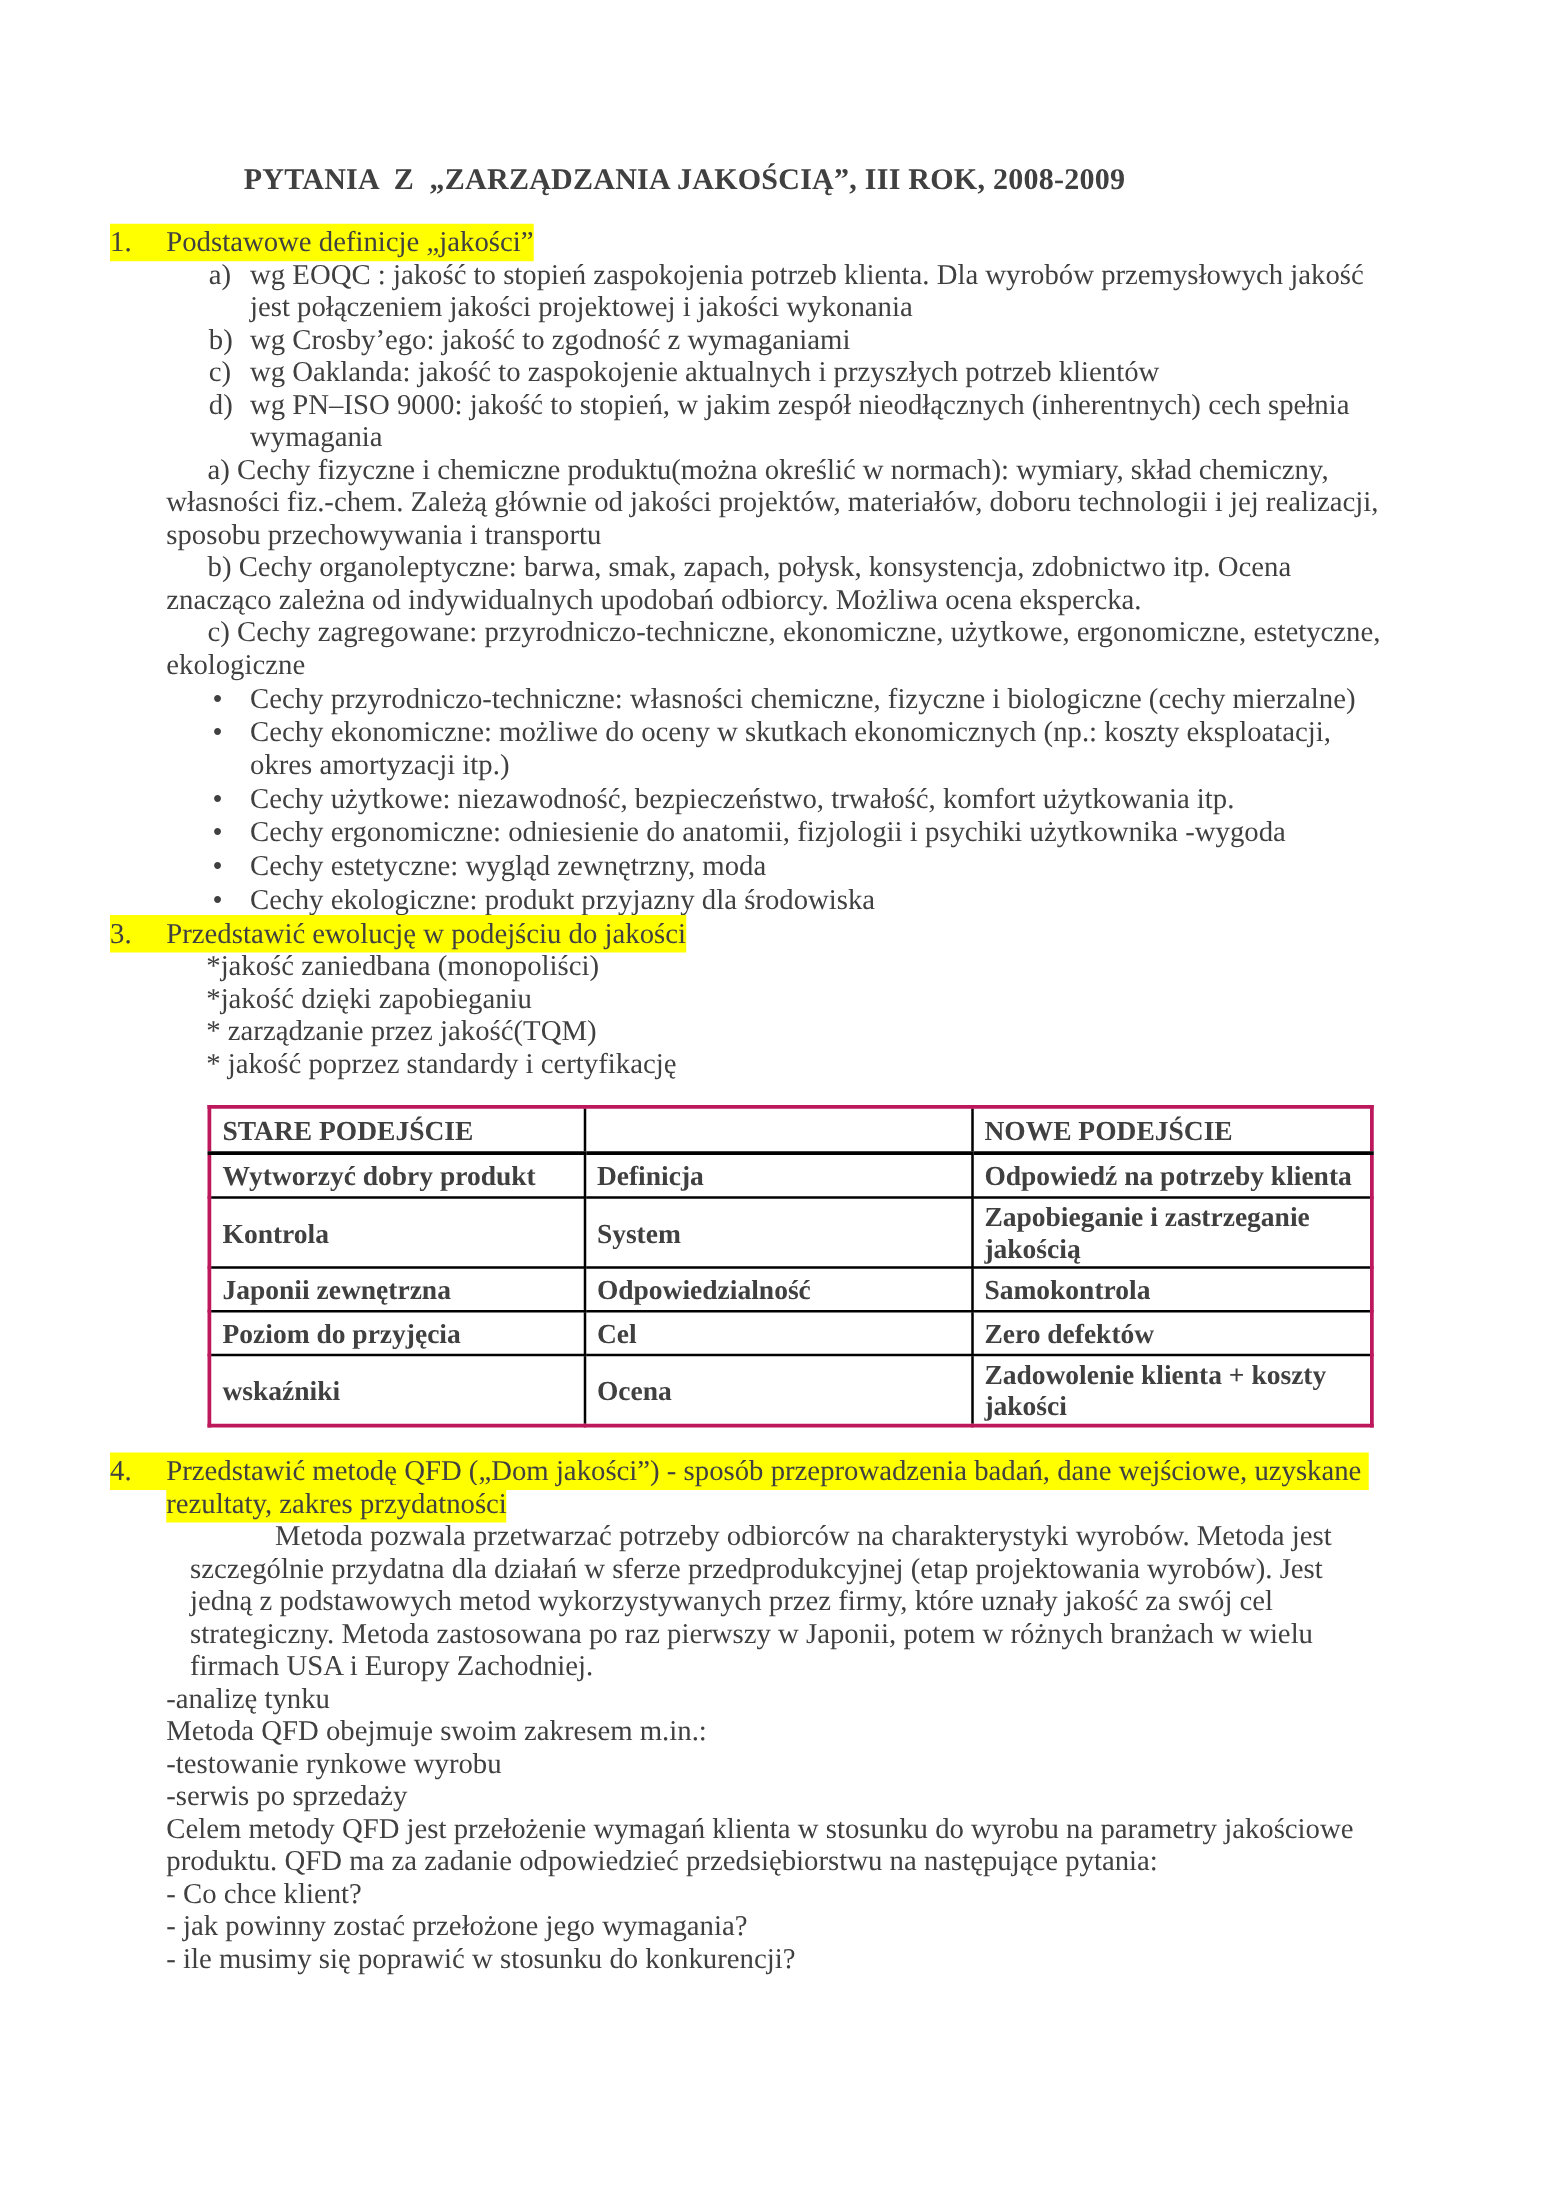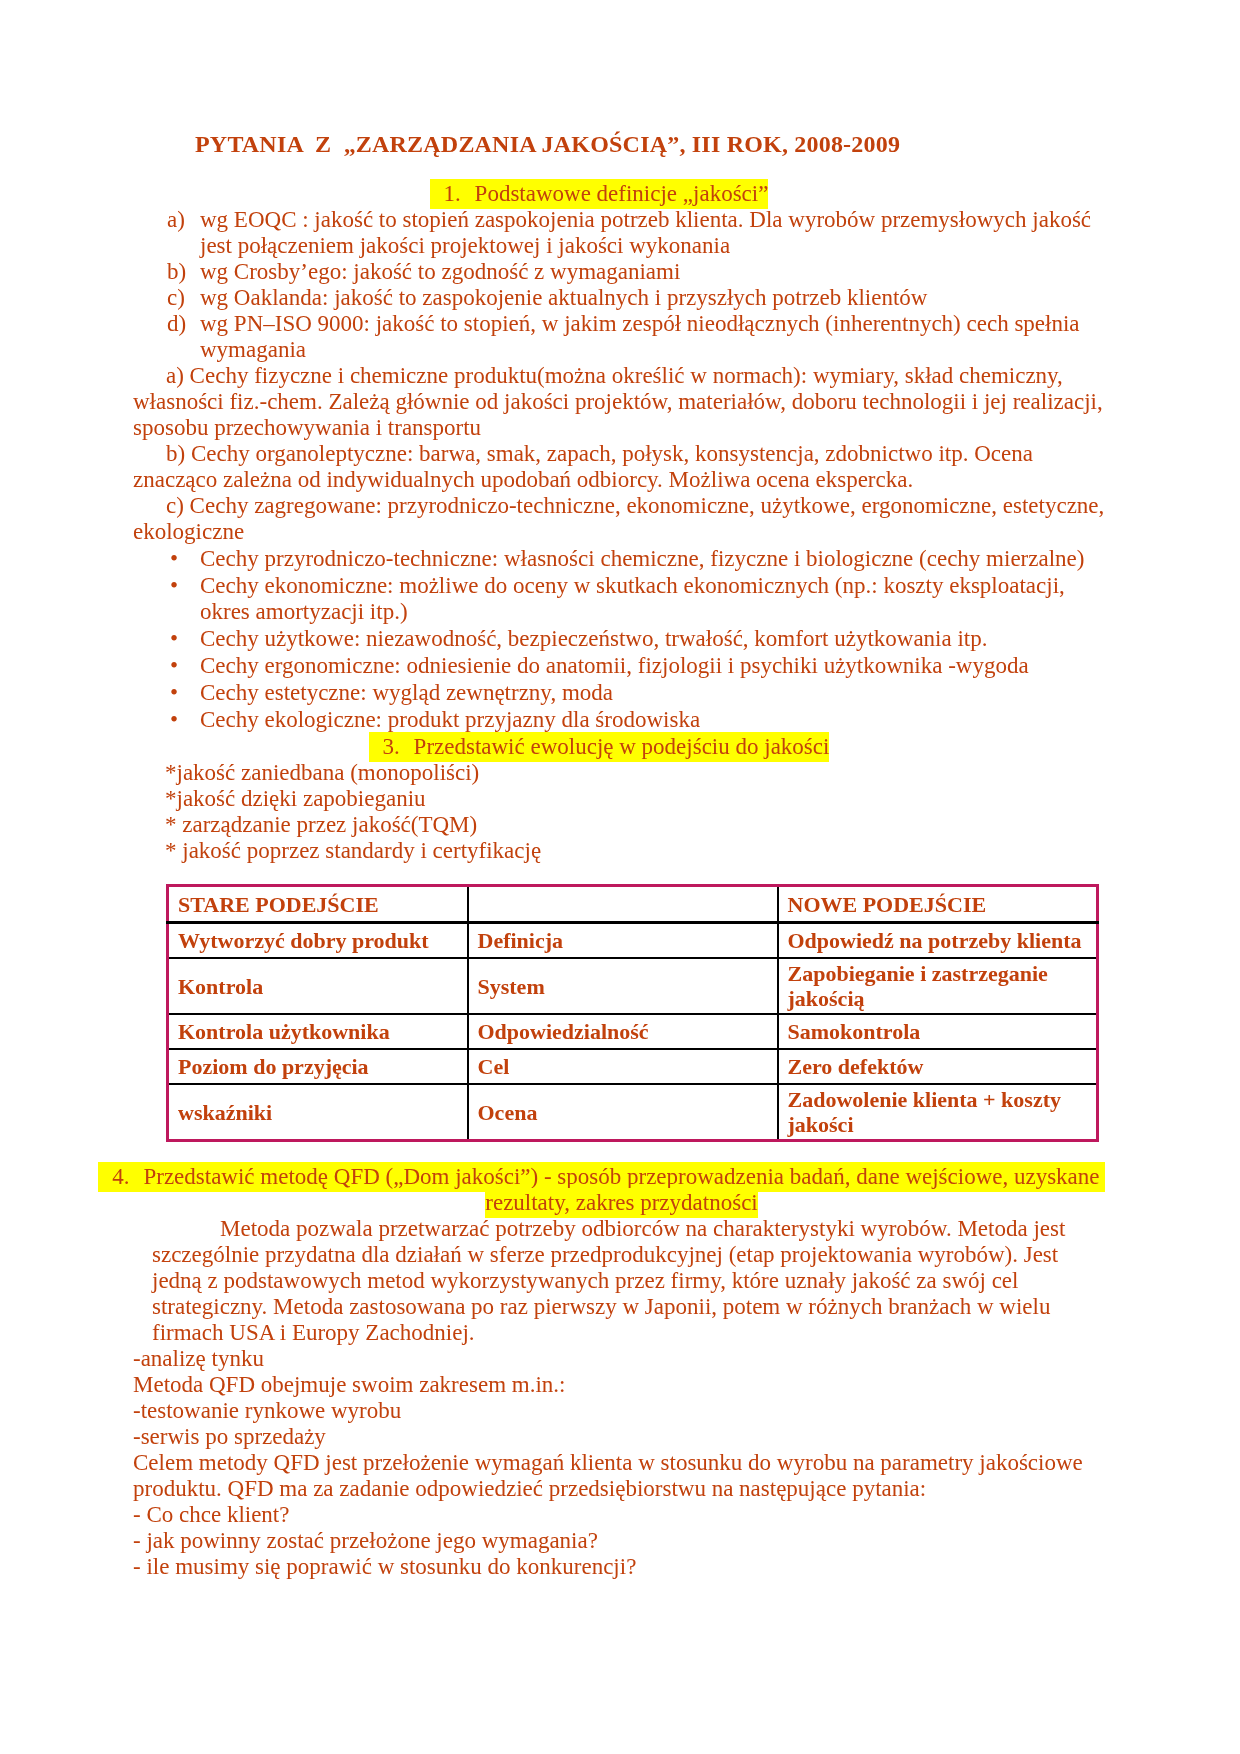--- a/index.html
+++ b/index.html
@@ -1,24 +1,24 @@
 <!DOCTYPE html>
 <html lang="pl"><head>
 <meta charset="utf-8">
 <style>
   html,body { margin:0; padding:0; background:#ffffff; }
   .page {
     position:relative; width:1240px; height:1754px; background:#ffffff;
-    overflow:hidden; font-family:"Liberation Serif", serif; color:#c2410c;
+    overflow:hidden; font-family:"Liberation Serif", serif; color:#404040;
   }
   .content { position:absolute; left:133px; top:131px; width:977px;
              font-size:23px; line-height:26px; }
   .doc-title { font-weight:bold; font-size:24px; margin:0 0 24px 62px;
                white-space:pre-wrap; letter-spacing:0.2px; }
-  .q-heading { text-indent:-45px; margin:0; white-space:pre-wrap;text-align:center; }
+  .q-heading { text-indent:-45px; margin:0; white-space:pre-wrap; }
   mark.hl { background:#ffff00; color:inherit; padding:2px 0 3px 0; }
   .q-num { display:inline-block; width:45px; text-indent:0; }
   .abc { display:flex; padding-left:34px; }
   .abc-label { width:33px; flex:none; }
   .abc-text { flex:1; }
   .para-ind { text-indent:33px; margin:0; }
   .bullet { display:flex; padding-left:37px; margin:1px 0; }
   .bullet-dot { width:30px; flex:none; }
   .bullet-text { flex:1; }
   .star-line { margin-left:32px; }
@@ -116,21 +116,21 @@
           <td>Wytworzyć dobry produkt</td>
           <td>Definicja</td>
           <td class="bold">Odpowiedź na potrzeby klienta</td>
         </tr>
         <tr>
           <td>Kontrola</td>
           <td class="bold">System</td>
           <td class="bold">Zapobieganie i zastrzeganie jakością</td>
         </tr>
         <tr class="single">
-          <td>Kontrola użytkownika</td>
+          <td>Japonii zewnętrzna</td>
           <td>Odpowiedzialność</td>
           <td class="bold">Samokontrola</td>
         </tr>
         <tr class="single">
           <td>Poziom do przyjęcia</td>
           <td>Cel</td>
           <td class="bold">Zero defektów</td>
         </tr>
         <tr>
           <td>wskaźniki</td>

